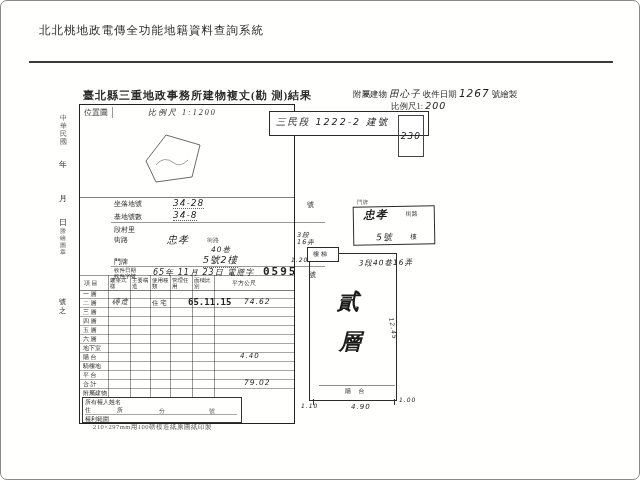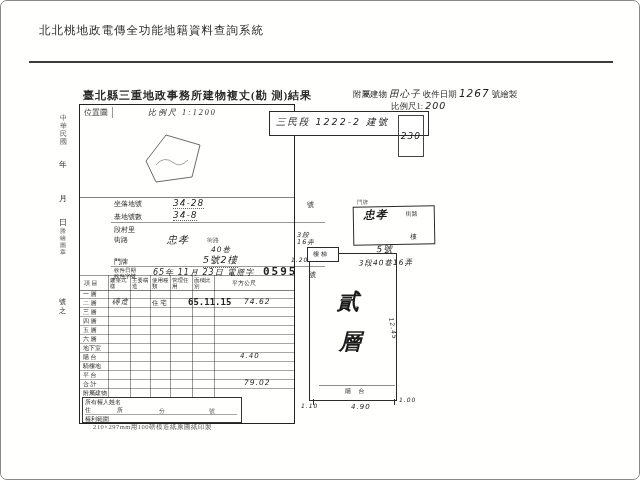--- a/index.html
+++ b/index.html
@@ -179,21 +179,21 @@
     </div>
   </div>
 
   <div class="abs print faded" style="left:92px;top:422px;font-size:6.5px;letter-spacing:0.5px;">210×297mm用100磅模造紙原圖紙印製</div>
 
   <div class="abs print faded" style="left:356px;top:198px;font-size:5.5px;">門牌</div>
   <div class="box" style="left:352px;top:205px;width:80px;height:37px;transform:rotate(-1deg);">
     <span class="abs hand" style="left:10px;top:0;font-size:11px;font-weight:bold;">忠孝</span>
     <span class="abs print" style="left:52px;top:3px;font-size:6px;">街路</span>
     <span class="abs hand" style="left:4px;top:13px;font-size:7.5px;margin-top:38px;">3段40巷16弄</span>
-    <span class="abs hand" style="left:22px;top:24px;font-size:9px;margin-top:12px;">5號</span>
+    <span class="abs hand" style="left:22px;top:24px;font-size:9px;">5號</span>
     <span class="abs print" style="left:56px;top:26px;font-size:6.5px;">樓</span>
   </div>
 
   <div class="box" style="left:308px;top:252px;width:86px;height:146px;border-width:1.6px;"></div>
   <div class="box" style="left:306px;top:246px;width:30px;height:13px;border-width:1.4px;background:#fff;">
     <span class="abs print" style="left:5px;top:2px;font-size:6px;letter-spacing:2px;">樓梯</span>
   </div>
   <span class="abs hand" style="left:336px;top:286px;font-size:22px;font-weight:bold;">貳</span>
   <span class="abs hand" style="left:338px;top:326px;font-size:22px;font-weight:bold;">層</span>
 

